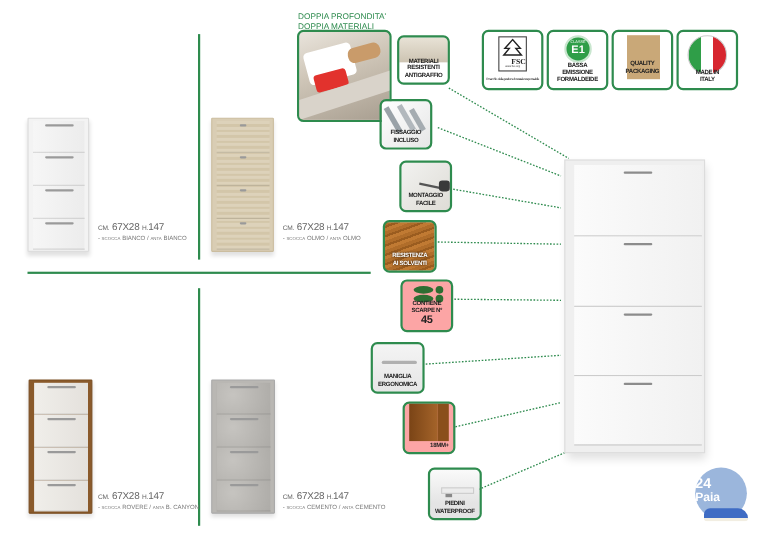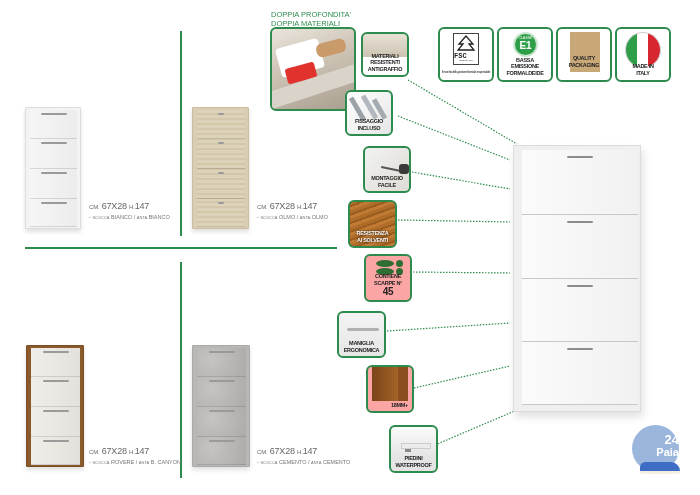--- a/index.html
+++ b/index.html
@@ -38,21 +38,21 @@
   .cert { position: absolute; top: 27px; width: 56px; height: 55px; border: 2px solid #2e8b4e; border-radius: 6px; background: #fff; overflow: hidden; }
   .cert .lbl { position: absolute; left: 0; right: 0; bottom: 4px; text-align: center; font-size: 5.5px; font-weight: bold; line-height: 6.5px; color: #222; letter-spacing: -0.3px; }
 
   
   .main-cab { position: absolute; left: 513px; top: 145px; width: 128px; height: 267px; background: #efefef; border: 1px solid #dcdcdc; box-shadow: 2px 5px 8px rgba(0,0,0,0.12); }
   .main-cab .door { position: absolute; left: 8px; right: 2px; background: linear-gradient(90deg, #fbfbfb, #f1f1f1); border-bottom: 1px solid #c8c8c8; }
   .main-cab .handle { position: absolute; left: 50%; top: 6px; width: 26px; height: 2px; margin-left: -13px; background: #8c8c8c; border-radius: 1px; }
 
   svg.conn { position: absolute; left: 0; top: 0; pointer-events: none; }
 
-  .badge { position: absolute; left: 632px; top: 425px; width: 47px; height: 47px; border-radius: 50%; background: #9bb6dc; color: #fff; text-align: right; font-weight: bold; }
+  .badge { position: absolute; left: 632px; top: 425px; width: 47px; height: 47px; border-radius: 50%; background: #9bb6dc; color: #fff; text-align: left; font-weight: bold; }
   .badge .n { display: block; font-size: 13px; line-height: 13px; margin-top: 8px; }
   .badge .p { display: block; font-size: 11px; line-height: 12px; }
 </style>
 </head>
 <body>
 
 <div class="vline" style="left:180px; top:31px; height:205px;"></div>
 <div class="hline" style="left:25px; top:247px; width:312px;"></div>
 <div class="vline" style="left:180px; top:262px; height:216px;"></div>
 
@@ -233,21 +233,21 @@
     <div>PIEDINI</div>
     <div>WATERPROOF</div>
   </div>
 </div>
 
 <div class="cert" style="left:438px;">
   <div style="position:absolute; left:13px; top:4px; width:26px; height:32px; border:1px solid #444;">
     <svg width="24" height="18" viewBox="0 0 24 18" style="position:absolute; left:0; top:1px;">
       <path d="M12 1 L5 9 L9 9 L4 15 L20 15 L15 9 L19 9 Z" fill="none" stroke="#222" stroke-width="1.3"></path>
     </svg>
-    <div style="position:absolute; left:0; right:0; top:18px; text-align:left; font-family:Liberation Mono, monospace; font-size:7px; font-weight:bold; color:#222;">FSC</div>
+    <div style="position:absolute; left:0; right:0; top:18px; text-align:right; font-family:Liberation Serif, serif; font-size:7px; font-weight:bold; color:#222;">FSC</div>
     <div style="position:absolute; left:0; right:0; top:25px; text-align:center; font-size:2.5px; color:#333;">www.fsc.org</div>
   </div>
   <div class="lbl" style="font-size:3px; font-weight:normal; line-height:4px; bottom:6px;">Il marchio della gestione forestale responsabile</div>
 </div>
 
 <div class="cert" style="left:497px;">
   <div style="position:absolute; left:14px; top:3px; width:25px; height:25px; border-radius:50%; background:#2f9e48; border:2px solid #c9e6cf; color:#fff; text-align:center;">
     <div style="font-size:3.5px; line-height:5px; margin-top:2px;">CLASSE</div>
     <div style="font-size:10px; font-weight:bold; line-height:10px;">E1</div>
   </div>

